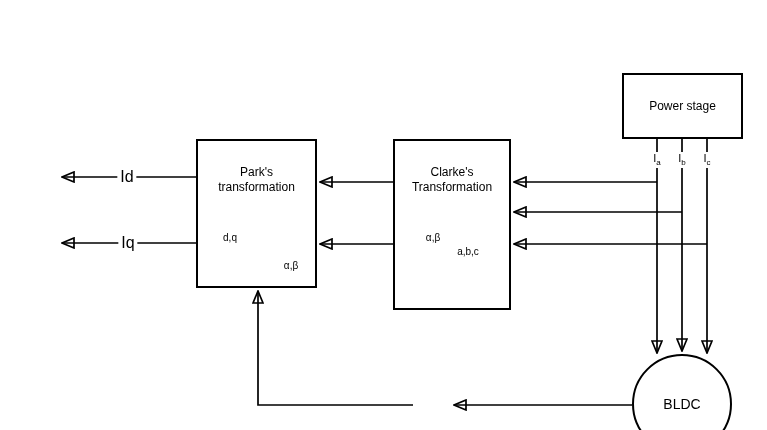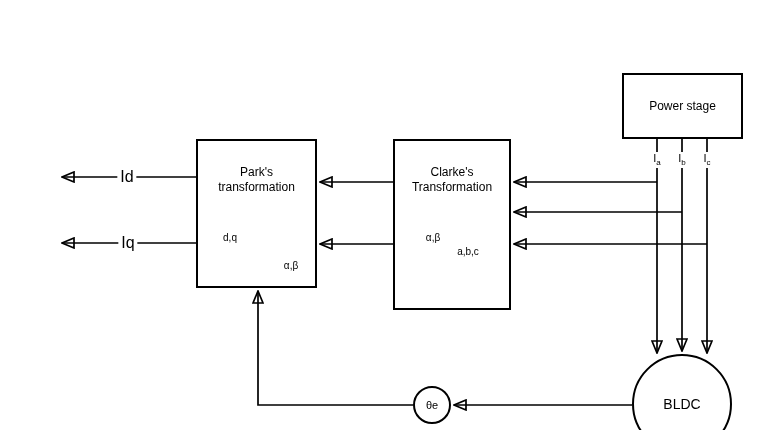--- a/index.html
+++ b/index.html
@@ -98,23 +98,20 @@
   <div class="box" id="clarkes-box">
     <div class="box-label transform-title">Clarke's Transformation</div>
   </div>
   <div class="corner-label" style="left:433px;top:193px;">α,β</div>
   <div class="corner-label" style="left:468px;top:207px;">a,b,c</div>
 
   <div class="circle" id="bldc-circle">
     <span>BLDC</span>
   </div>
 
-  <div class="circle" id="theta-circle">
-    <span>θe</span>
-  </div>
 
   <div class="wire-label" style="left:127px;top:133px;">Id</div>
   <div class="wire-label" style="left:128px;top:199px;">Iq</div>
 
   <div class="wire-label phase-label" style="left:657px;top:116px;"><span>I</span><sub>a</sub></div>
   <div class="wire-label phase-label" style="left:682px;top:116px;"><span>I</span><sub>b</sub></div>
   <div class="wire-label phase-label" style="left:707px;top:116px;"><span>I</span><sub>c</sub></div>
 
 </div>
 

